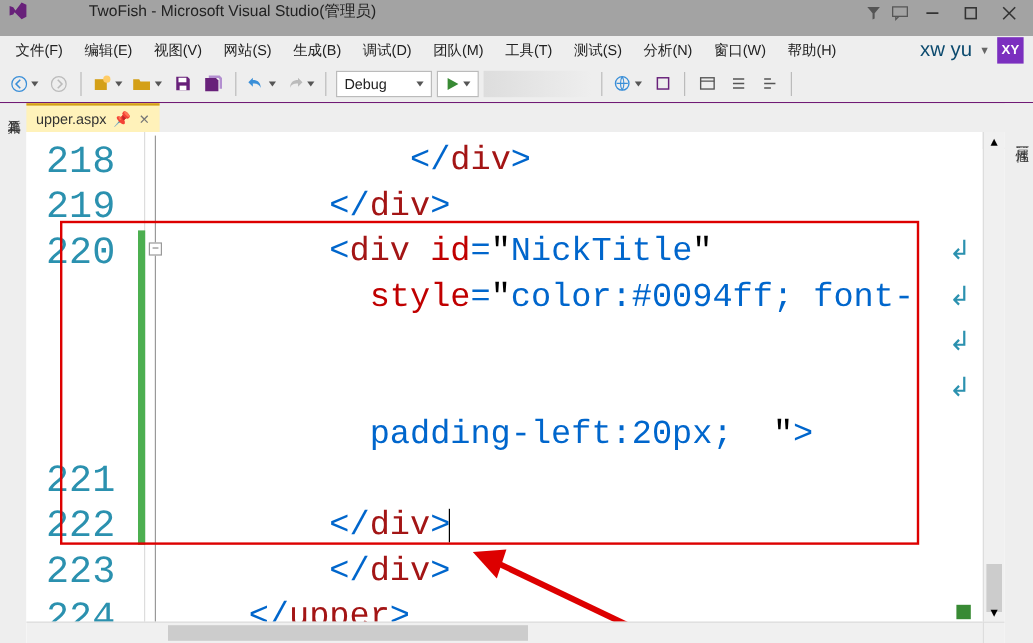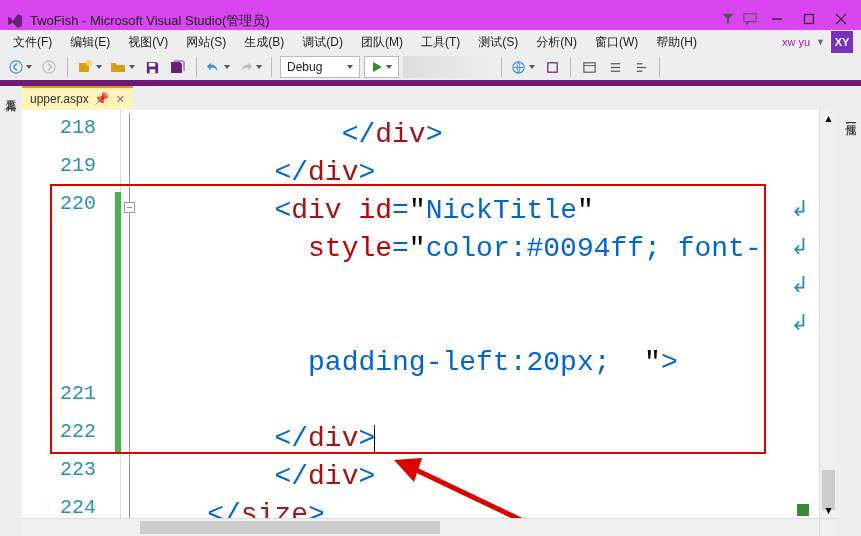--- a/index.html
+++ b/index.html
@@ -1,40 +1,40 @@
 <!DOCTYPE html>
 <html><head>
 <meta charset="utf-8">
 <style>
 * { box-sizing: border-box; margin: 0; padding: 0; }
 body { font-family: "Segoe UI", Tahoma, sans-serif; font-size: 12px; background: #eee; width: 861px; height: 536px; overflow: hidden; position: relative; }
 
 
-.titlebar { height: 30px; background: #d946ef; display: flex; align-items: flex-end; padding: 0 6px; }
+.titlebar { height: 30px; background: #a3a3a3; display: flex; align-items: flex-start; padding: 0 6px; gap: 44px; }
 .vs-logo { width: 18px; height: 18px; margin-right: 6px; display: flex; align-items: center; justify-content: center; }
 .vs-logo svg { width: 16px; height: 16px; }
 .title-text { font-size: 13px; color: #222; font-weight: 500; }
 .titlebar-right { margin-left: auto; display: flex; align-items: center; gap: 4px; }
 .btn-filter { width: 18px; height: 18px; display:flex; align-items:center; justify-content:center; color:#555; }
 .quicklaunch { display: flex; align-items: center; border: 1px solid #ccc; background:#fff; height: 22px; width: 195px; padding: 0 4px; }
 .quicklaunch input { border: none; outline: none; font-size: 12px; flex: 1; color:#777; background:transparent; }
 .quicklaunch .magnify { width:14px; height:14px; color:#555; }
 .winbtn { width:28px; height:22px; display:flex; align-items:center; justify-content:center; color:#333; font-size:14px; }
 .winbtn svg { width:12px; height:12px; }
 
 
 .menubar { height: 24px; background:#eee; display:flex; align-items:center; padding:0 4px; justify-content:space-between; }
 .menus{ display:flex; }
 .menu-item { padding: 3px 9px; color:#222; font-size:12px; cursor:default; }
 .user-area{ display:flex; align-items:center; gap:6px; margin-right:4px; }
-.user-name{ font-size:11px; color:#a21caf;margin-left:12px; }
+.user-name{ font-size:17px; color:#0c4a6e;margin-left:12px; }
 .user-badge{ width:22px; height:22px; background:#7b2fbf; color:#fff; font-size:11px; font-weight:600; display:flex; align-items:center; justify-content:center; }
 
 
-.toolbar { height: 32px; background:#eee; border-bottom:6px solid #701a75; display:flex; align-items:center; padding:0 6px; gap:2px; }
+.toolbar { height: 32px; background:#eee; border-bottom:1px solid #701a75; display:flex; align-items:center; padding:0 6px; gap:2px; }
 .tool-btn { height:24px; min-width:24px; display:flex; align-items:center; justify-content:center; padding:0 3px; color:#444; position:relative; }
 .tool-sep { width:1px; height:20px; background:#bbb; margin:0 4px; }
 .tool-drop::after { content:''; border-left:3px solid transparent; border-right:3px solid transparent; border-top:4px solid #555; margin-left:3px; }
 .combo { height:22px; border:1px solid #bbb; background:#fff; display:flex; align-items:center; padding:0 6px; font-size:12px; color:#222; margin:0 2px; min-width:80px; justify-content:space-between; }
 .combo::after { content:''; border-left:3px solid transparent; border-right:3px solid transparent; border-top:4px solid #555; margin-left:6px; }
 .play-btn { height:22px; border:1px solid #bbb; background:#fff; display:flex; align-items:center; padding:0 6px; color:#388a34; }
 .play-btn svg { width:12px; height:12px; fill:#388a34; }
 
 
 .left-rail { position:absolute; left:0; top:86px; width:22px; bottom:0; background:#eee; }
@@ -45,21 +45,21 @@
 
 
 .tabstrip { position:absolute; left:22px; right:24px; top:86px; height:24px; background:#eee; display:flex; }
 .doc-tab { background:#fff2ba; border-top:2px solid #d4a017; height:24px; display:flex; align-items:center; padding:0 8px; gap:6px; font-size:12px; color:#333; }
 .doc-tab .pin { color:#d4a017; }
 .doc-tab .x { color:#777; font-size:11px; }
 
 
 .editor-wrap { position:absolute; left:22px; right:24px; top:110px; bottom:0; background:#fff; }
 .gutter { position:absolute; left:0; top:0; bottom:0; width:98px; background:#fff; }
-.ln { position:absolute; left:0; width:82px; text-align:right; padding-right:8px; font-family:"Courier New",monospace; font-size:20px; color:#2b91af; }
+.ln { position:absolute; left:0; width:82px; text-align:right; padding-right:8px; font-family:"Courier New",monospace; font-size:32px; color:#2b91af; }
 .fold-col { position:absolute; left:98px; top:0; bottom:0; width:18px; border-left:1px solid #ddd; }
 .fold-line { position:absolute; left:8px; width:1px; background:#999; }
 .fold-box { position:absolute; left:3px; width:11px; height:11px; border:1px solid #999; background:#fff; display:flex; align-items:center; justify-content:center; font-size:10px; line-height:1; color:#666; }
 .green-bar { position:absolute; width:6px; background:#4caf50; }
 .code { position:absolute; left:118px; right:62px; top:0; font-family:"Courier New",monospace; font-size:28px; line-height:38px; color:#000; white-space:pre; }
 .c-blue{ color:#0066cc; } .c-red{ color:#c00000; } .c-black{ color:#000; } .c-dkred{ color:#a31515; }
 .cursor{ display:inline-block; width:1px; height:28px; background:#000; vertical-align:middle; margin-left:-1px; }
 
 
 .anno-box { position:absolute; border:2px solid #d00; pointer-events:none; }
@@ -284,21 +284,21 @@
   </div>
 
   <div class="code">
 <div style="position:absolute;top:6px"><span class="c-black">            </span><span class="c-blue">&lt;/</span><span class="c-dkred">div</span><span class="c-blue">&gt;</span></div>
 <div style="position:absolute;top:44px"><span class="c-black">        </span><span class="c-blue">&lt;/</span><span class="c-dkred">div</span><span class="c-blue">&gt;</span></div>
 <div style="position:absolute;top:82px"><span class="c-black">        </span><span class="c-blue">&lt;</span><span class="c-dkred">div</span><span class="c-black"> </span><span class="c-red">id</span><span class="c-blue">=</span><span class="c-black">"</span><span class="c-blue">NickTitle</span><span class="c-black">"</span></div>
 <div style="position:absolute;top:120px"><span class="c-black">          </span><span class="c-red">style</span><span class="c-blue">=</span><span class="c-black">"</span><span class="c-blue">color:#0094ff; font-</span></div>
 <div style="position:absolute;top:234px"><span class="c-black">          </span><span class="c-blue">padding-left:20px;  </span><span class="c-black">"</span><span class="c-blue">&gt;</span></div>
 <div style="position:absolute;top:310px"><span class="c-black">        </span><span class="c-blue">&lt;/</span><span class="c-dkred">div</span><span class="c-blue">&gt;</span><span class="cursor"></span></div>
 <div style="position:absolute;top:348px"><span class="c-black">        </span><span class="c-blue">&lt;/</span><span class="c-dkred">div</span><span class="c-blue">&gt;</span></div>
-<div style="position:absolute;top:386px"><span class="c-black">    </span><span class="c-blue">&lt;/</span><span class="c-dkred">size</span><span class="c-blue">&gt;</span></div>
+<div style="position:absolute;top:386px"><span class="c-black">    </span><span class="c-blue">&lt;/</span><span class="c-dkred">upper</span><span class="c-blue">&gt;</span></div>
 <div style="position:absolute;top:424px"><span class="c-black"></span></div>
   </div>
 
   <div class="wrap-col">
     <div class="wrap-glyph" style="top:86px">↲</div>
     <div class="wrap-glyph" style="top:124px">↲</div>
     <div class="wrap-glyph" style="top:162px">↲</div>
     <div class="wrap-glyph" style="top:200px">↲</div>
   </div>
 

